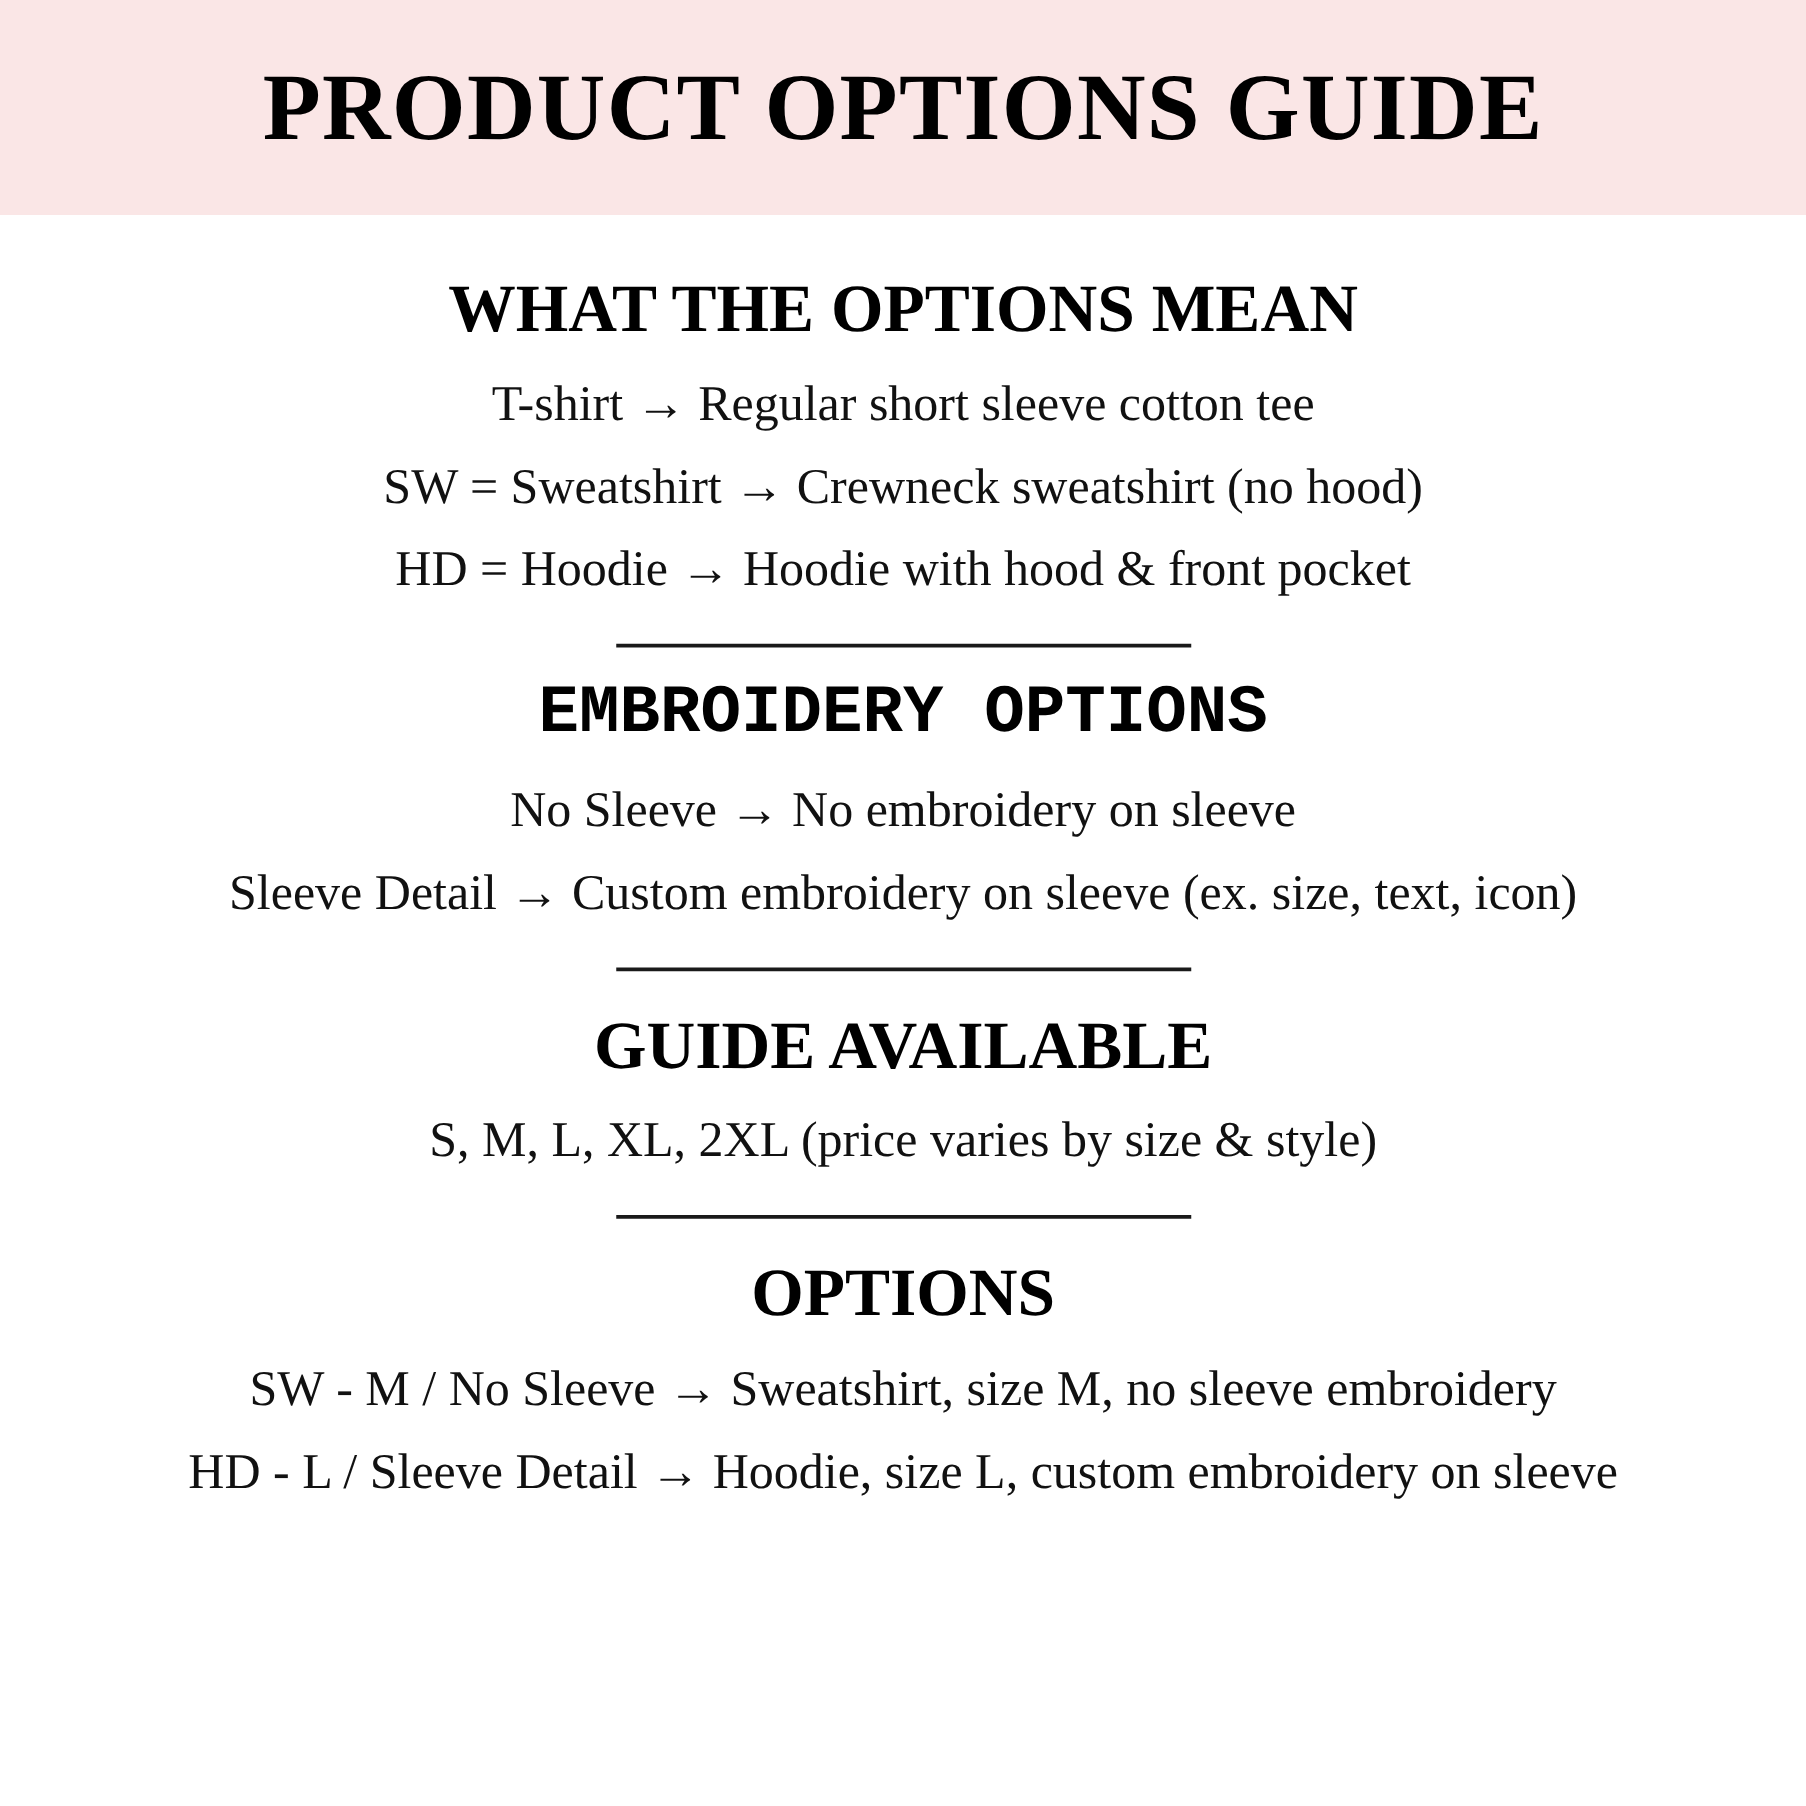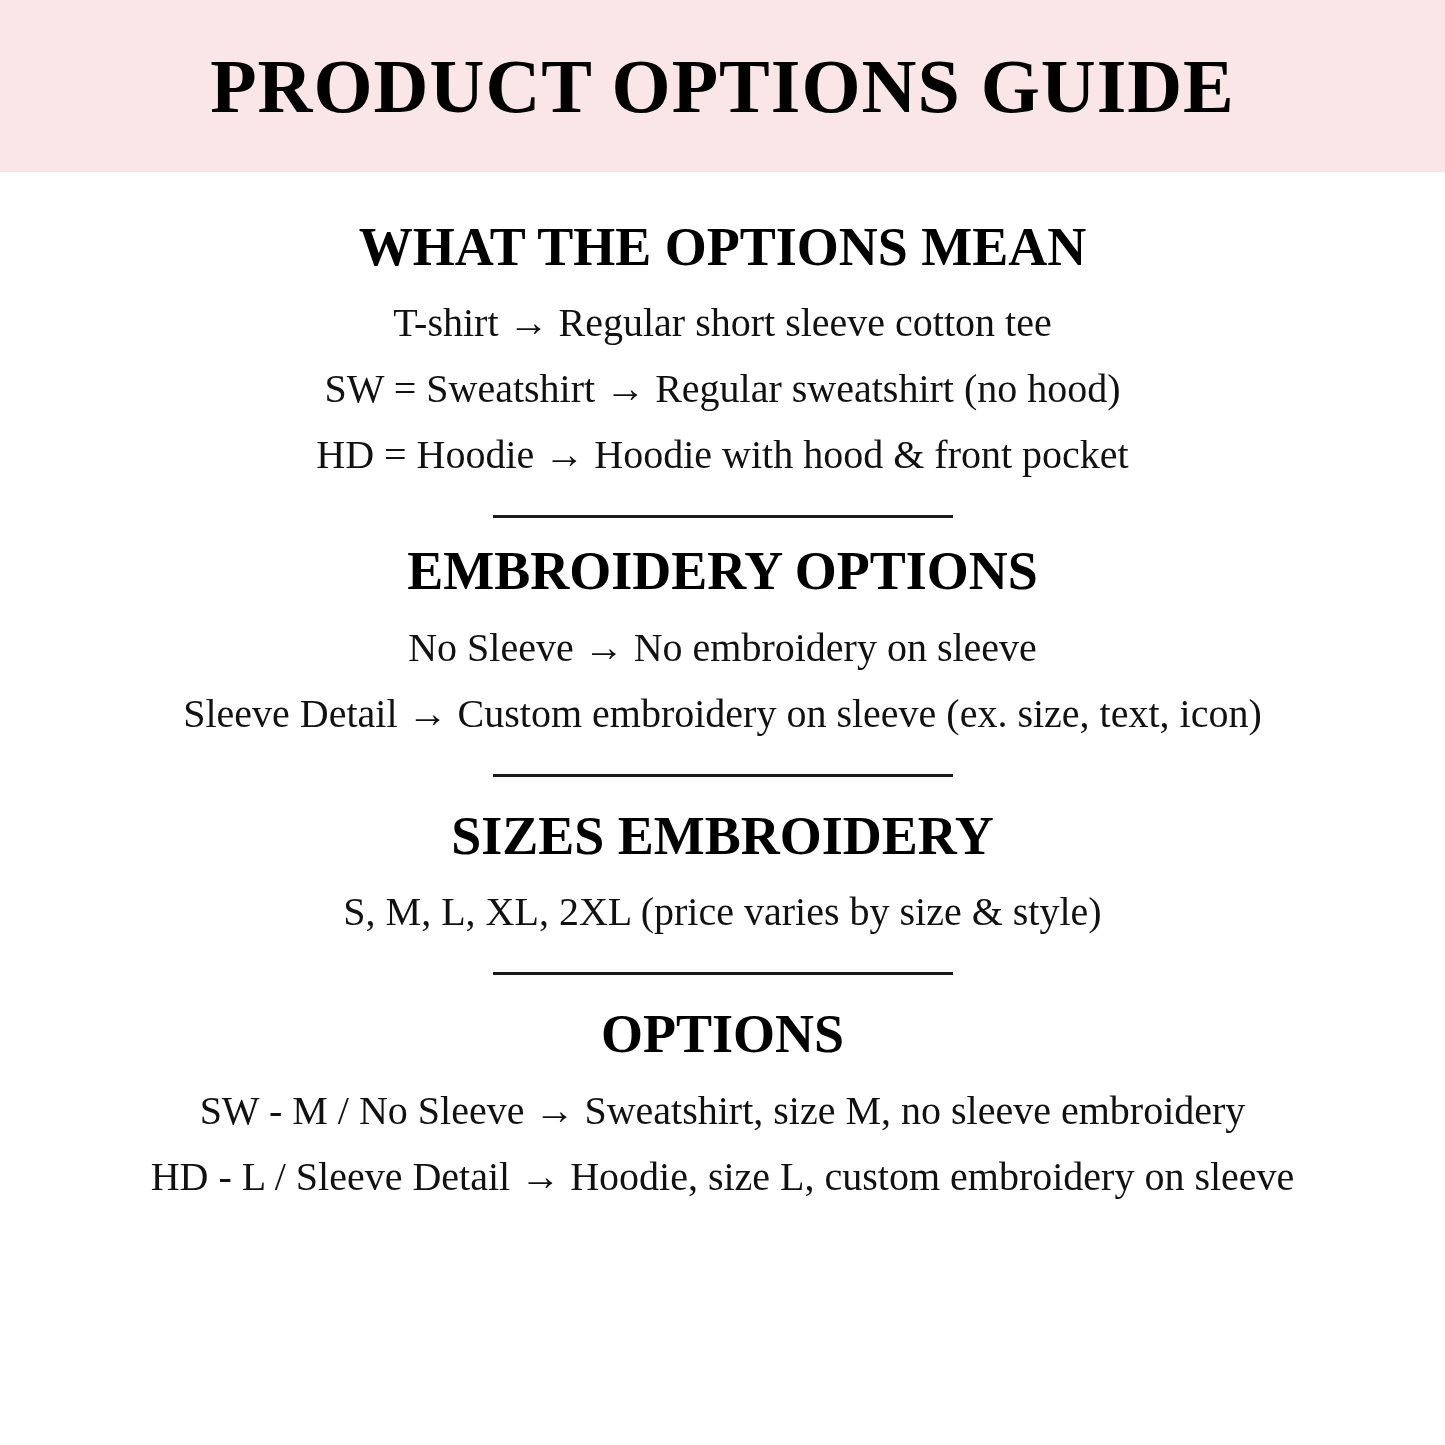--- a/index.html
+++ b/index.html
@@ -53,21 +53,21 @@
   }
   .section-title {
     font-family: "Liberation Serif", serif;
     font-weight: bold;
     font-size: 54px;
     color: #000000;
     text-align: center;
     line-height: 1.1;
   }
   .s1 .section-title { margin-top: 46px; text-align: center; }
-  .s2 .section-title { margin-top: 24px; }
+  .s2 .section-title { margin-top: 24px; font-family: Liberation Mono, monospace; }
   .s3 .section-title { margin-top: 30px; }
   .s4 .section-title { margin-top: 30px; }
 
   .line {
     font-family: "Liberation Serif", serif;
     font-size: 40px;
     color: #111111;
     text-align: center;
     line-height: 1.0;
     margin-top: 26px;
@@ -92,36 +92,36 @@
 
   <div class="banner">
     <div class="banner-title">PRODUCT OPTIONS GUIDE</div>
   </div>
 
   <div class="content">
 
     <div class="section s1">
       <div class="section-title">WHAT THE OPTIONS MEAN</div>
       <div class="line">T-shirt → Regular short sleeve cotton tee</div>
-      <div class="line">SW = Sweatshirt → Regular sweatshirt (no hood)</div>
+      <div class="line">SW = Sweatshirt → Crewneck sweatshirt (no hood)</div>
       <div class="line">HD = Hoodie → Hoodie with hood &amp; front pocket</div>
     </div>
 
     <div class="divider"></div>
 
     <div class="section s2">
       <div class="section-title">EMBROIDERY OPTIONS</div>
       <div class="line">No Sleeve → No embroidery on sleeve</div>
       <div class="line">Sleeve Detail → Custom embroidery on sleeve (ex. size, text, icon)</div>
     </div>
 
     <div class="divider"></div>
 
     <div class="section s3">
-      <div class="section-title">SIZES EMBROIDERY</div>
+      <div class="section-title">GUIDE AVAILABLE</div>
       <div class="line">S, M, L, XL, 2XL (price varies by size &amp; style)</div>
     </div>
 
     <div class="divider"></div>
 
     <div class="section s4">
       <div class="section-title">OPTIONS</div>
       <div class="line">SW - M / No Sleeve → Sweatshirt, size M, no sleeve embroidery</div>
       <div class="line">HD - L / Sleeve Detail → Hoodie, size L, custom embroidery on sleeve</div>
     </div>

